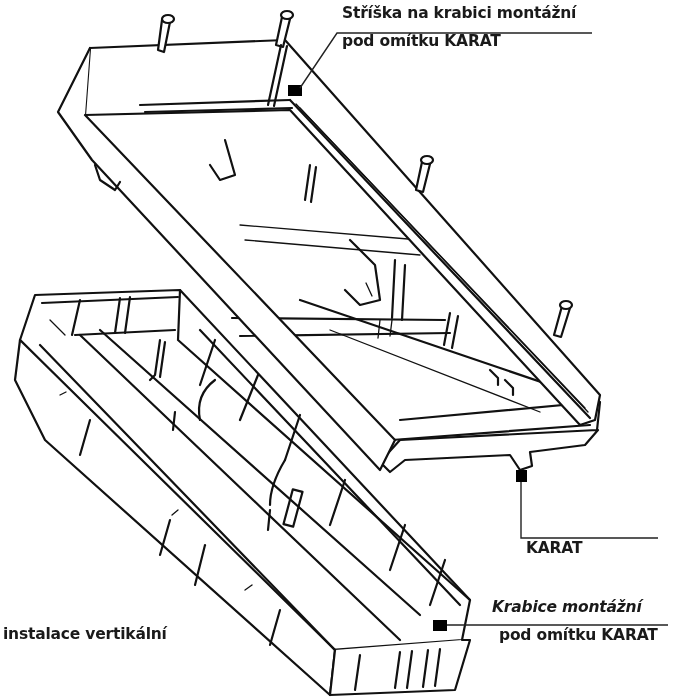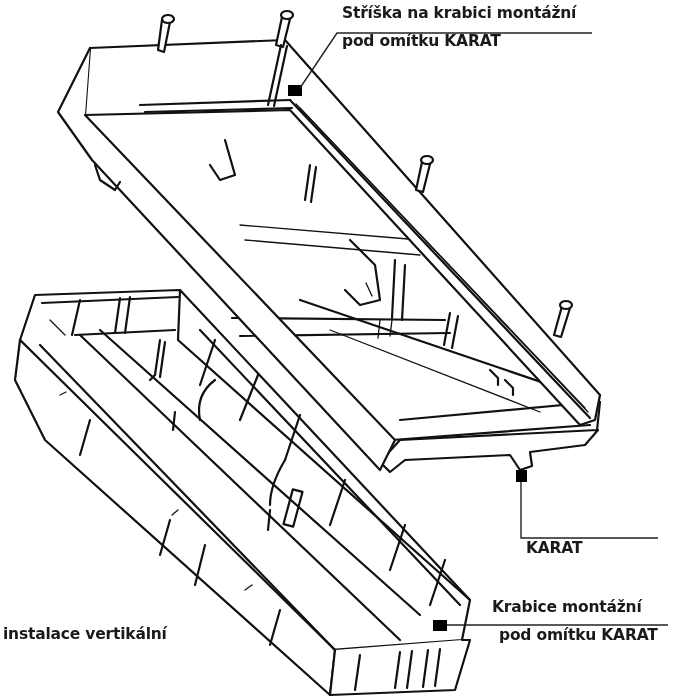--- a/index.html
+++ b/index.html
@@ -153,17 +153,17 @@
       <rect class="marker" x="433" y="620" width="14" height="11"></rect>
       <path class="leader" d="M 447 625 L 668 625"></path>
     </g>
   </svg>
 
   <div class="label" style="left:342px; top:3px;">Stříška na krabici montážní</div>
   <div class="label" style="left:342px; top:31px;">pod omítku KARAT</div>
 
   <div class="label" style="left:526px; top:538px;">KARAT</div>
 
-  <div class="label" style="left:492px; top:597px;">Krabice montážní</div>
+  <div class="label" style="left:492px; top:597px;font-style:italic;">Krabice montážní</div>
   <div class="label" style="left:499px; top:625px;">pod omítku KARAT</div>
 
   <div class="label" style="left:3px; top:624px;">instalace vertikální</div>
 </div>
 
 </body></html>

